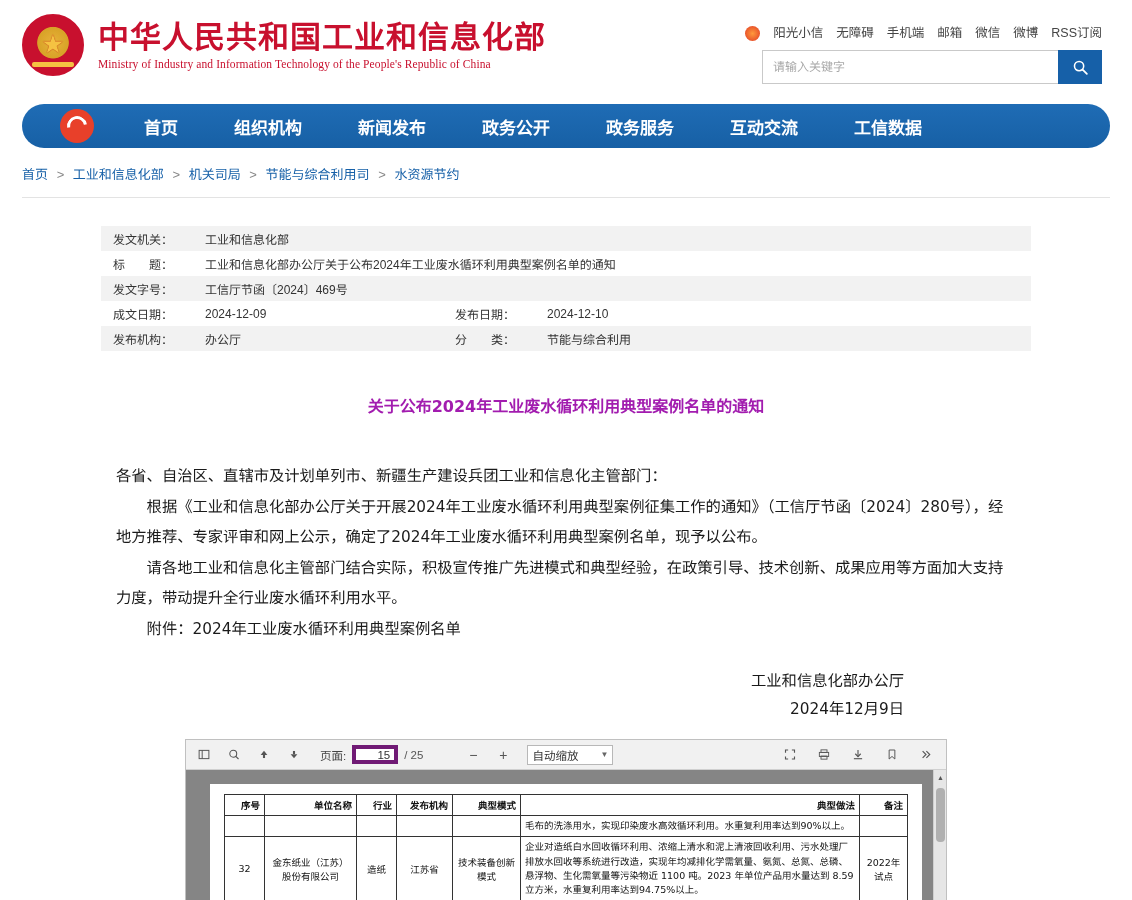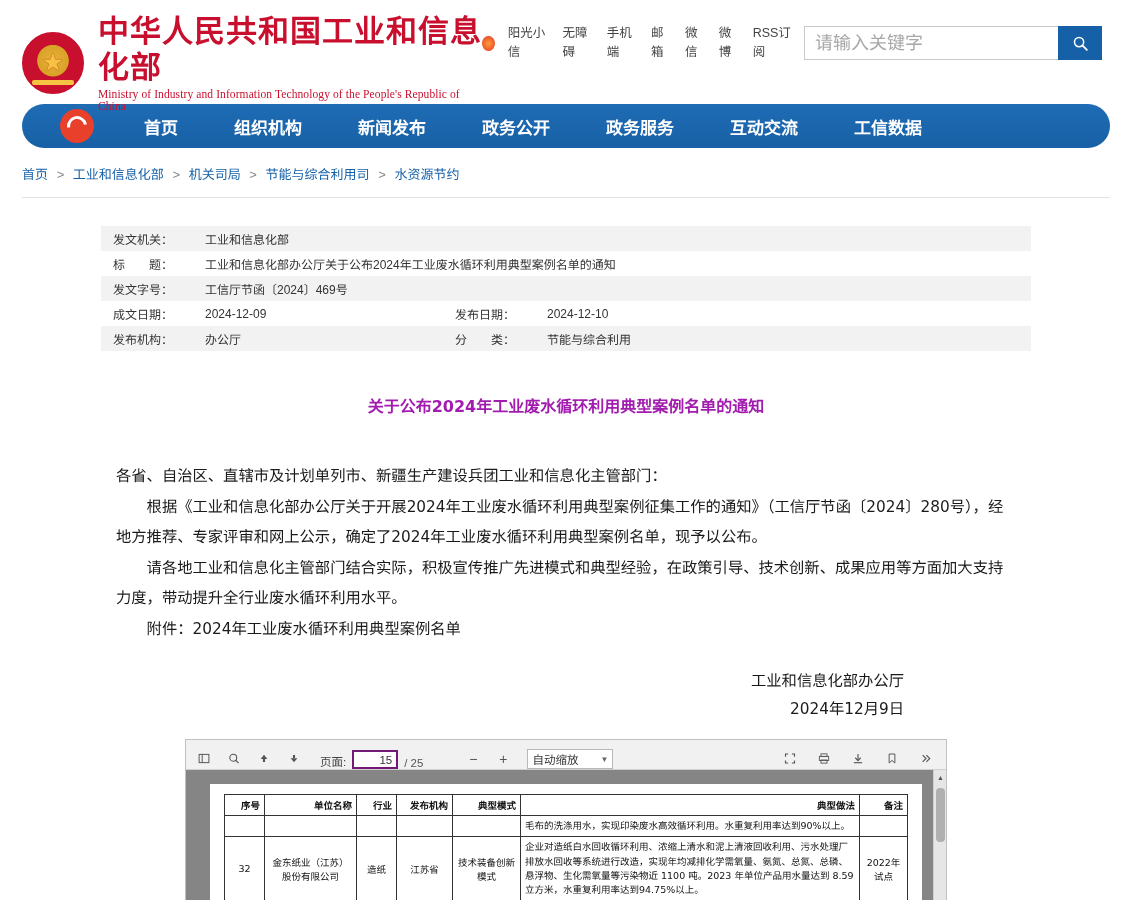--- a/index.html
+++ b/index.html
@@ -44,32 +44,32 @@
   .brand-cn {
     font-family: Liberation Serif, serif;
     font-size: 31px; font-weight: bold; color: #c8102e; letter-spacing: 1px;
     line-height: 1.15;
   }
   .brand-en {
     font-size: 11.5px; color: #c8102e; letter-spacing: 0.1px;
     font-family: "Liberation Serif", serif;
   }
 
-  .header-right { display: flex; flex-direction: row; align-items: flex-end; gap: 9px; padding-top: 8px; }
+  .header-right { display: flex; flex-direction: column; align-items: flex-end; gap: 9px; padding-top: 8px; }
   .toplinks { display: flex; align-items: center; gap: 13px; font-size: 12.5px; color: #444; }
   .toplinks a { color: #444; text-decoration: none; }
   .sun-icon {
     width: 15px; height: 15px; border-radius: 50%;
     background: radial-gradient(circle, #ff9a3c 0%, #e8512a 75%);
     display: inline-block; position: relative; top: 2px;
   }
   .searchbar { display: flex; width: 340px; height: 34px; }
   .searchbar input {
     flex: 1; border: 1px solid #c9c9c9; border-right: none;
-    padding: 0 10px; font-size: 18px; color: #333; outline: none;
+    padding: 0 10px; font-size: 12px; color: #333; outline: none;
     font-family: "Liberation Sans", sans-serif;
   }
   .searchbar input::placeholder { color: #a8a8a8; }
   .search-btn {
     width: 44px; background: #1660a8; border: 1px solid #1660a8;
     display: flex; align-items: center; justify-content: center; cursor: pointer;
   }
   .search-btn svg { width: 17px; height: 17px; }
 
   
@@ -143,31 +143,31 @@
   .signature { margin-top: 22px; text-align: right; padding-right: 112px; line-height: 1.85; }
 
   
   .pdf-viewer {
     width: 762px; margin: 16px auto 0 auto;
     border: 1px solid #c0c0c0;
     background: #f1f1f1;
   }
   .pdf-toolbar {
     height: 30px; background: #f1f1f1; border-bottom: 1px solid #d0d0d0;
-    display: flex; align-items: flex-end; padding: 0 6px; gap: 6px;
+    display: flex; align-items: center; padding: 0 6px; gap: 6px;
     font-size: 11.5px; color: #444;
   }
   .tb-btn {
     width: 24px; height: 22px; display: flex; align-items: center; justify-content: center;
     cursor: pointer; color: #555; background: transparent; border: none;
   }
   .tb-btn svg { width: 13px; height: 13px; }
   .page-label { font-size: 11.5px; color: #444; margin-left: 8px; }
   .page-input {
-    width: 46px; height: 19px; border: 2px solid #701a75; background: #fff;
+    width: 46px; height: 19px; border: 4px solid #701a75; background: #fff;
     font-size: 11.5px; text-align: right; padding: 0 4px; color: #333;
     font-family: "Liberation Sans", sans-serif;
   }
   .page-total { font-size: 11.5px; color: #555; }
   .zoom-group { display: flex; align-items: center; gap: 10px; margin-left: 34px; }
   .zoom-btn {
     width: 20px; height: 20px; border: none; background: transparent;
     font-size: 14px; color: #555; cursor: pointer; line-height: 1;
     display: flex; align-items: center; justify-content: center;
   }

